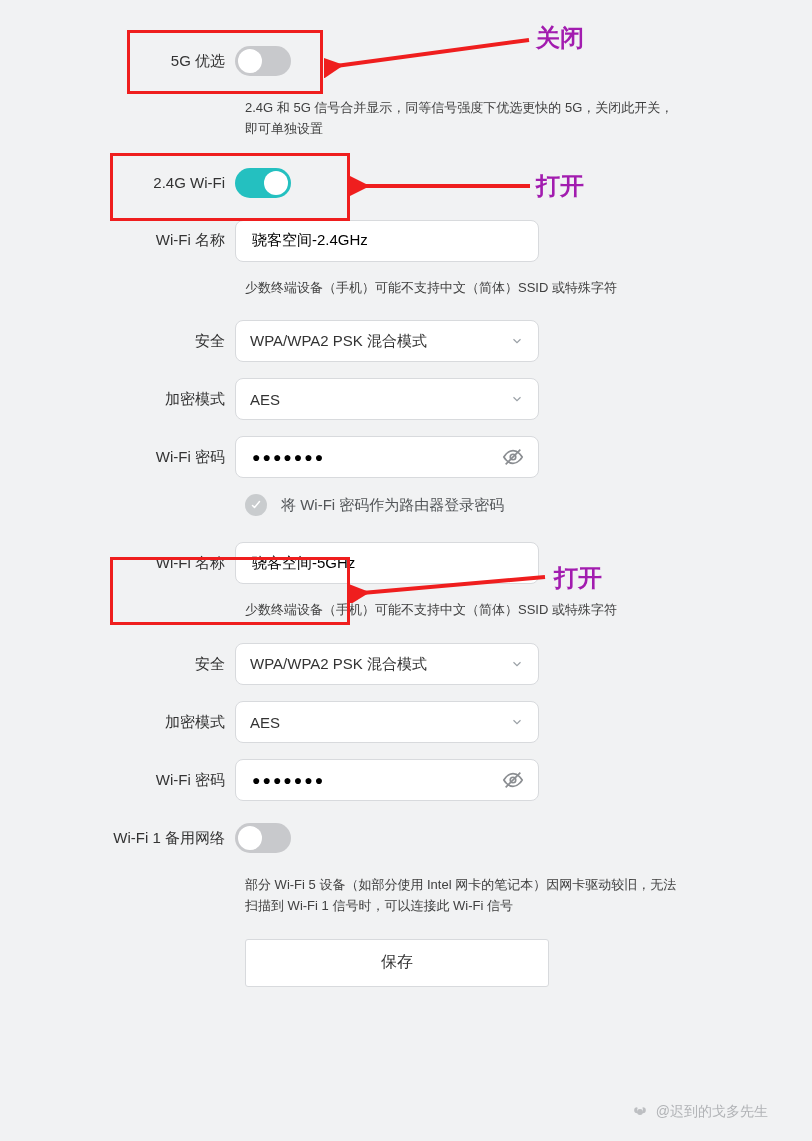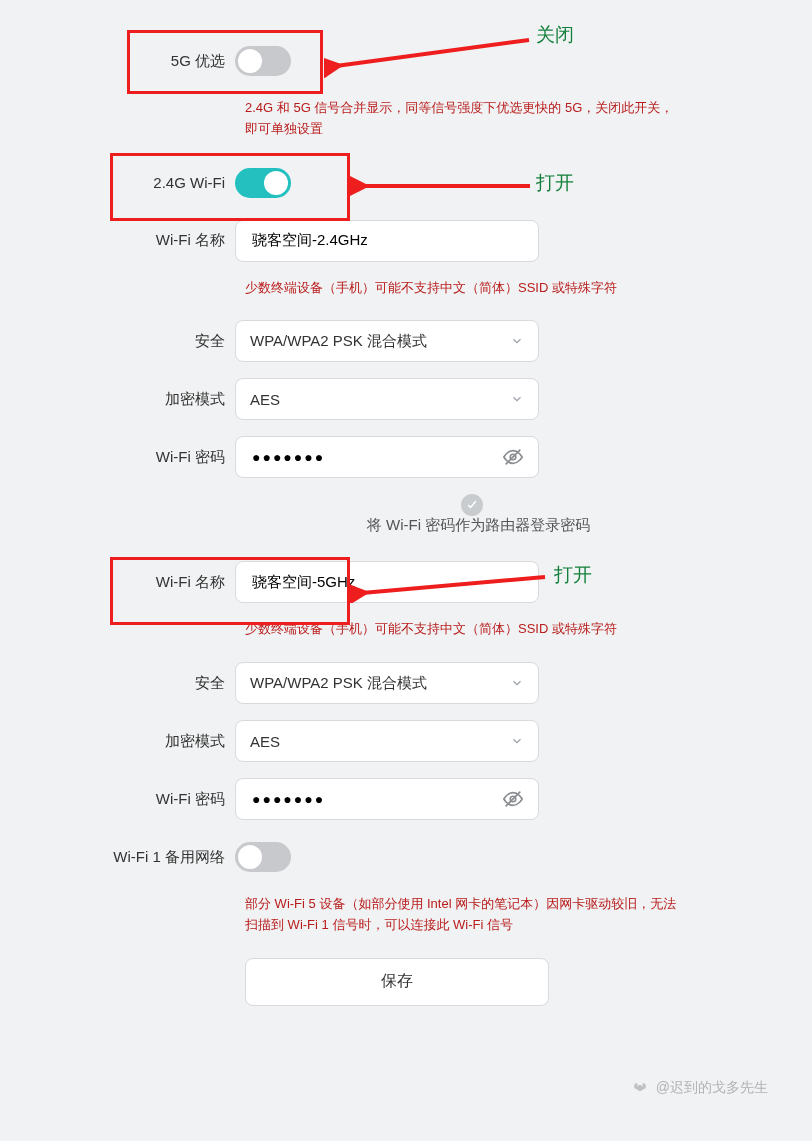--- a/index.html
+++ b/index.html
@@ -26,21 +26,21 @@
     color: #333;
     font-size: 15px;
   }
   .ctrl-col {
     flex: 1;
     display: flex;
     align-items: center;
   }
   .hint {
     margin: 6px 0 22px 185px;
-    color: #b91c1c;
+    color: #404040;
     font-size: 13px;
     line-height: 1.6;
     max-width: 440px;
   }
 
   
   .switch {
     position: relative;
     width: 56px;
     height: 30px;
@@ -96,68 +96,67 @@
     display: flex; align-items: center; justify-content: center;
     cursor: pointer;
   }
   .eye-btn svg { width: 22px; height: 22px; }
 
   
   .checkrow {
     display: flex;
     align-items: center;
     margin: 2px 0 26px 185px;
-    flex-direction: column;
   }
   .check {
     width: 22px; height: 22px; border-radius: 50%;
     background: #c9ccce;
     display: flex; align-items: center; justify-content: center;
     margin-right: 14px;
     cursor: pointer;
   }
   .check svg { width: 12px; height: 12px; }
   .checkrow .txt { color: #535659; font-size: 15px; }
 
   
   .save-row { display:flex; justify-content:flex-start; margin-left:185px; margin-top:16px; }
   .save-btn {
     width: 304px;
     height: 48px;
     border: 1px solid #d8dadd;
-    border-radius: 8px;
+    border-radius: 3px;
     background: #fff;
     color: #333;
     font-size: 16px;
     display: flex; align-items: center; justify-content: center;
     cursor: pointer;
   }
 
   
   .annot-box {
     position: absolute;
     border: 3px solid #ef1e1e;
     pointer-events: none;
   }
   .annot-arrow {
     position: absolute;
     pointer-events: none;
   }
   .annot-label {
     position: absolute;
-    color: #15803d;
-    font-size: 19px;
-    font-weight: 400;
+    color: #a21caf;
+    font-size: 24px;
+    font-weight: 700;
     pointer-events: none;
   }
   .fade { position:absolute; bottom:0; left:0; right:0; height:120px;
           background: linear-gradient(to top, rgba(241,242,243,1), rgba(241,242,243,0));
           pointer-events:none; }
   .watermark {
-    position:absolute; bottom:44px; right:44px;
+    position:absolute; bottom:20px; right:44px;
     color:#b1b3b6; font-size:14px;
     display:flex; align-items:center; gap:9px;
   }
   .watermark svg { width:14px; height:14px; opacity:.8; }
 </style>
 </head>
 <body>
 
 <div class="form">
 

